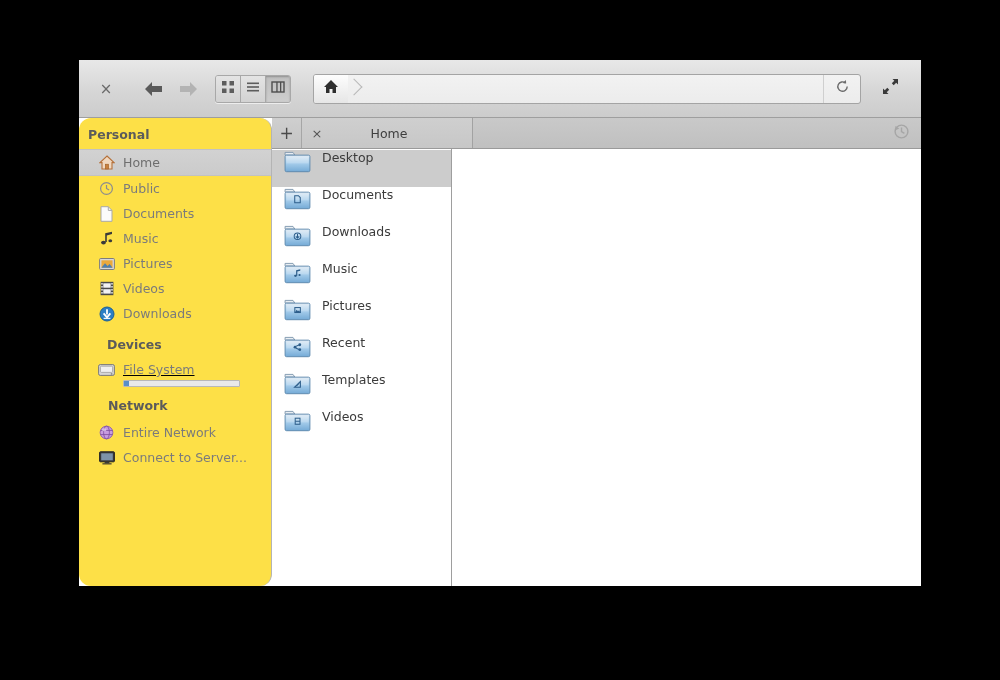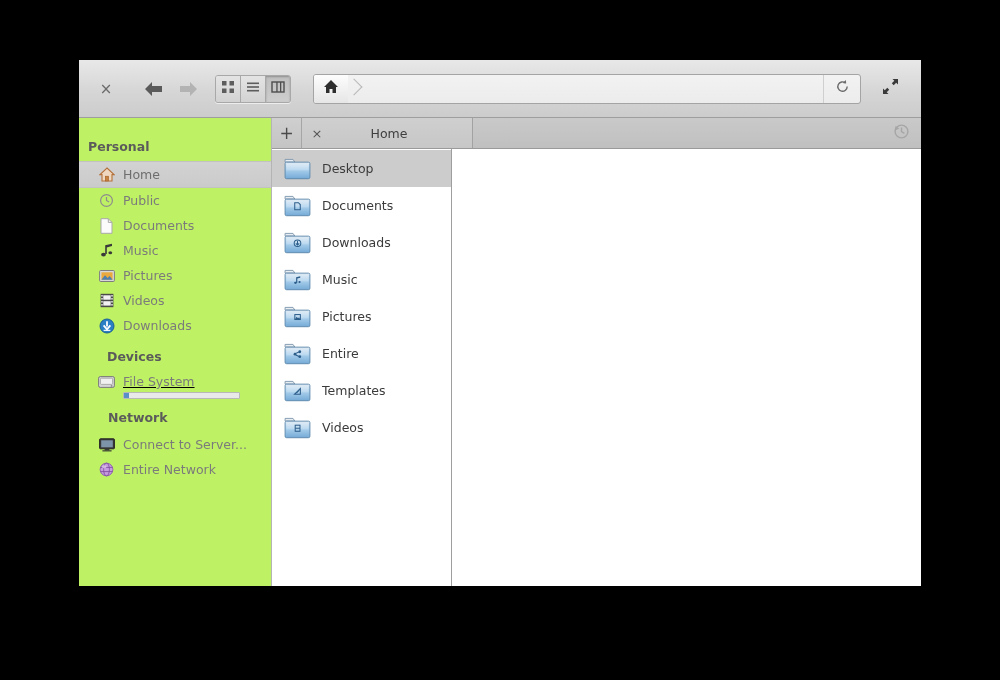--- a/index.html
+++ b/index.html
@@ -122,24 +122,25 @@
     display: flex; align-items: center; justify-content: center;
   }
 
   
   .body-row { flex: 1; display: flex; min-height: 0; }
 
   
   .sidebar {
     width: 192px;
     flex: none;
-    background: #bef264;
+    background: #fde047;
     border-right: 1px solid #b4b4b4;
-    padding-top: 12px;
+    padding-top: 0;
     overflow: hidden;
+    border-radius: 12px;
   }
   .side-head {
     font-size: 12.5px;
     font-weight: bold;
     color: #5b5b5b;
     padding: 9px 0 7px 9px;
   }
   .side-item {
     height: 25px;
     display: flex;
@@ -228,21 +229,21 @@
     width: 179px;
     flex: none;
     border-right: 1px solid #9e9e9e;
     background: #fff;
     overflow: hidden;
     padding-top: 1px;
   }
   .file-row {
     height: 37px;
     display: flex;
-    align-items: center;
+    align-items: flex-start;
     padding-left: 12px;
     font-size: 12.5px;
     color: #3b3b3b;
   }
   .file-row.selected { background: #cccccc; }
   .folder-ico {
     width: 27px; height: 23px;
     margin-right: 11px;
     flex: none;
   }
@@ -441,40 +442,40 @@
         </div>
         <div class="fs-bar">
           <div class="fs-fill" id="fs-fill" style="width: 4%;"></div>
         </div>
       </div>
 
       <div class="side-head" style="padding-top:11px;margin-left:20px;">Network</div>
 
       <div class="side-item">
         <span class="side-ico">
+          <svg width="15" height="15" viewBox="0 0 16 16">
+            <circle cx="8" cy="8" r="6.8" fill="#c79be0" stroke="#8e5fae" stroke-width="1"></circle>
+            <ellipse cx="8" cy="8" rx="3.1" ry="6.8" fill="none" stroke="#7f4fa0" stroke-width="0.9"></ellipse>
+            <path d="M1.6 5.8 L14.4 5.8 M1.6 10.2 L14.4 10.2" stroke="#7f4fa0" stroke-width="0.9"></path>
+            <ellipse cx="5.6" cy="5" rx="2.4" ry="1.6" fill="#e2cdee" opacity="0.75"></ellipse>
+          </svg>
+        </span>
+        <span class="side-label">Entire Network</span>
+      </div>
+
+      <div class="side-item">
+        <span class="side-ico">
           <svg width="16" height="14" viewBox="0 0 16 14">
             <rect x="0.6" y="0.8" width="14.8" height="10" rx="0.8" fill="#3a3a3a" stroke="#242424" stroke-width="1"></rect>
             <rect x="2.2" y="2.3" width="11.6" height="7" fill="#7d93a8"></rect>
             <rect x="5.6" y="11" width="4.8" height="1.3" fill="#3a3a3a"></rect>
             <rect x="3.4" y="12.3" width="9.2" height="1.1" fill="#2e2e2e"></rect>
           </svg>
         </span>
         <span class="side-label">Connect to Server...</span>
-      </div>
-
-      <div class="side-item">
-        <span class="side-ico">
-          <svg width="15" height="15" viewBox="0 0 16 16">
-            <circle cx="8" cy="8" r="6.8" fill="#c79be0" stroke="#8e5fae" stroke-width="1"></circle>
-            <ellipse cx="8" cy="8" rx="3.1" ry="6.8" fill="none" stroke="#7f4fa0" stroke-width="0.9"></ellipse>
-            <path d="M1.6 5.8 L14.4 5.8 M1.6 10.2 L14.4 10.2" stroke="#7f4fa0" stroke-width="0.9"></path>
-            <ellipse cx="5.6" cy="5" rx="2.4" ry="1.6" fill="#e2cdee" opacity="0.75"></ellipse>
-          </svg>
-        </span>
-        <span class="side-label">Entire Network</span>
       </div>
     </div>
 
     <div class="content">
 
       <div class="tabbar">
         <div class="newtab">
           <span>+</span>
         </div>
         <div class="tab">
@@ -588,21 +589,21 @@
                     <stop offset="1" stop-color="#74aad6"></stop>
                   </linearGradient>
                   <rect x="1" y="5.6" width="27" height="18" rx="1.6" fill="url(#gshare)" stroke="#5c87ac" stroke-width="1"></rect>
                   <rect x="2.4" y="7" width="24.2" height="7.6" fill="#ffffff" opacity="0.22"></rect>
                   <circle cx="17" cy="10.6" r="1.5" fill="#2c5d8a"></circle>
                   <circle cx="17" cy="16" r="1.5" fill="#2c5d8a"></circle>
                   <circle cx="11.8" cy="13.3" r="1.5" fill="#2c5d8a"></circle>
                   <path d="M12.6 12.4 L16.1 10.9 M12.6 14.2 L16.1 15.7" stroke="#2c5d8a" stroke-width="1.1"></path>
                 </svg>
               </span>
-              <span>Entire</span>
+              <span>Recent</span>
             </div>
             <div class="file-row">
               <span class="folder-ico">
                 <svg width="27" height="23" viewBox="0 0 29 25">
                   <path d="M1 5.5 L1 2.6 L9.6 2.6 L11.6 5.5 Z" fill="#e9eef3" stroke="#7e96ad" stroke-width="1"></path>
                   <linearGradient id="gtemplate" x1="0" y1="0" x2="0" y2="1">
                     <stop offset="0" stop-color="#dfeaf4"></stop>
                     <stop offset="0.45" stop-color="#a9cfec"></stop>
                     <stop offset="1" stop-color="#74aad6"></stop>
                   </linearGradient>

